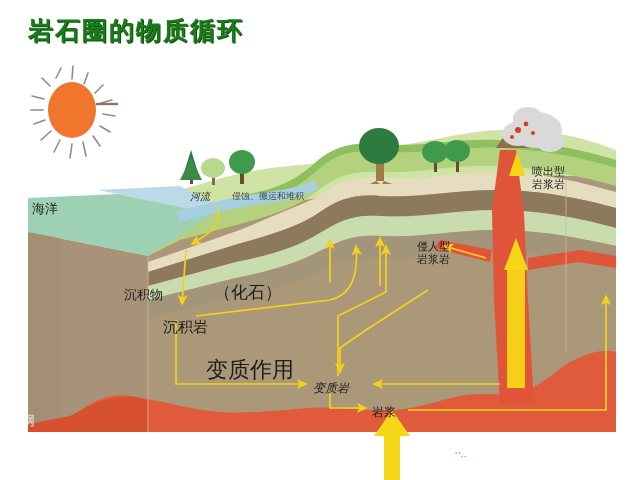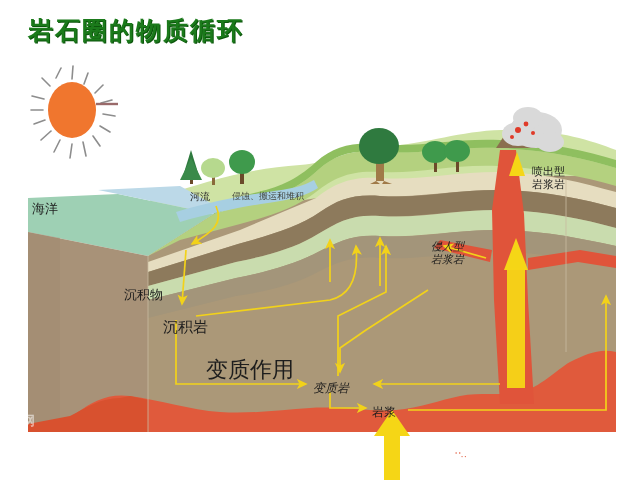--- a/index.html
+++ b/index.html
@@ -14,29 +14,29 @@
          font-family:"DejaVu Sans","Liberation Sans",sans-serif;
          text-shadow:1px 1px 0 #0c560c;}
   .wm-left{position:absolute;left:22px;top:418px;font-size:40px;font-weight:bold;
            color:rgba(255,255,255,.72);letter-spacing:4px;}
   .wm-left small{display:block;font-size:13px;letter-spacing:6px;margin-top:-6px;
                  color:rgba(255,255,255,.55);}
   .wechat{position:absolute;left:452px;top:437px;display:flex;align-items:center;gap:6px;}
   .wechat .wtxt{font-size:15px;color:#ffffff;}
   .lb-haiyang{left:32px;top:176px;font-size:13px;margin-top:24px;}
   .lb-chenjiwu{left:96px;top:286px;font-size:13px;margin-left:28px;}
-  .lb-heliu{left:190px;top:190px;font-size:10px;color:#2b2b2b;}
+  .lb-heliu{left:190px;top:190px;font-size:10px;color:#2b2b2b;font-style:italic;}
   .lb-qinshi{left:232px;top:190px;font-size:9px;color:#3a3a32;opacity:.92;text-align:center;}
   .lb-chenjiyan{left:163px;top:318px;font-size:15px;}
   .lb-huashi{left:214px;top:281px;font-size:17px;}
   .lb-bianzhi-zuoyong{left:206px;top:355px;font-size:22px;}
   .lb-bianzhiyan{left:313px;top:380px;font-size:12px;font-style:italic;}
   .lb-yanjiang{left:372px;top:404px;font-size:12px;}
   .lb-penchu{left:532px;top:156px;font-size:11px;line-height:13px;margin-top:9px;}
-  .lb-qinru{left:431px;top:240px;font-size:11px;line-height:13px;font-style:italic;}
+  .lb-qinru{left:417px;top:240px;font-size:11px;line-height:13px;}
 </style>
 </head>
 <body>
 
 <div id="stage">
 
   <svg class="layer" viewBox="0 0 640 480">
     <defs>
       <marker id="ah" markerWidth="7" markerHeight="7" refX="5.4" refY="3" orient="auto">
         <path d="M0,0 L6.4,3 L0,6 L1.6,3 Z" fill="#f2d21a"></path>
@@ -210,20 +210,21 @@
     </g>
   </svg>
 
   <div id="title">岩石圈的物质循环</div>
 
   <div class="lbl lb-haiyang">海洋</div>
   <div class="lbl lb-chenjiwu">沉积物</div>
   <div class="lbl lb-heliu">河流</div>
   <div class="lbl lb-qinshi">侵蚀、搬运和堆积</div>
   <div class="lbl lb-chenjiyan">沉积岩</div>
+  <div class="lbl lb-huashi">（化石）</div>
   <div class="lbl lb-bianzhi-zuoyong">变质作用</div>
   <div class="lbl lb-bianzhiyan">变质岩</div>
   <div class="lbl lb-yanjiang">岩浆</div>
 
   <div class="lbl lb-penchu">
     <div>喷出型</div>
     <div>岩浆岩</div>
   </div>
 
   <div class="lbl lb-qinru">

